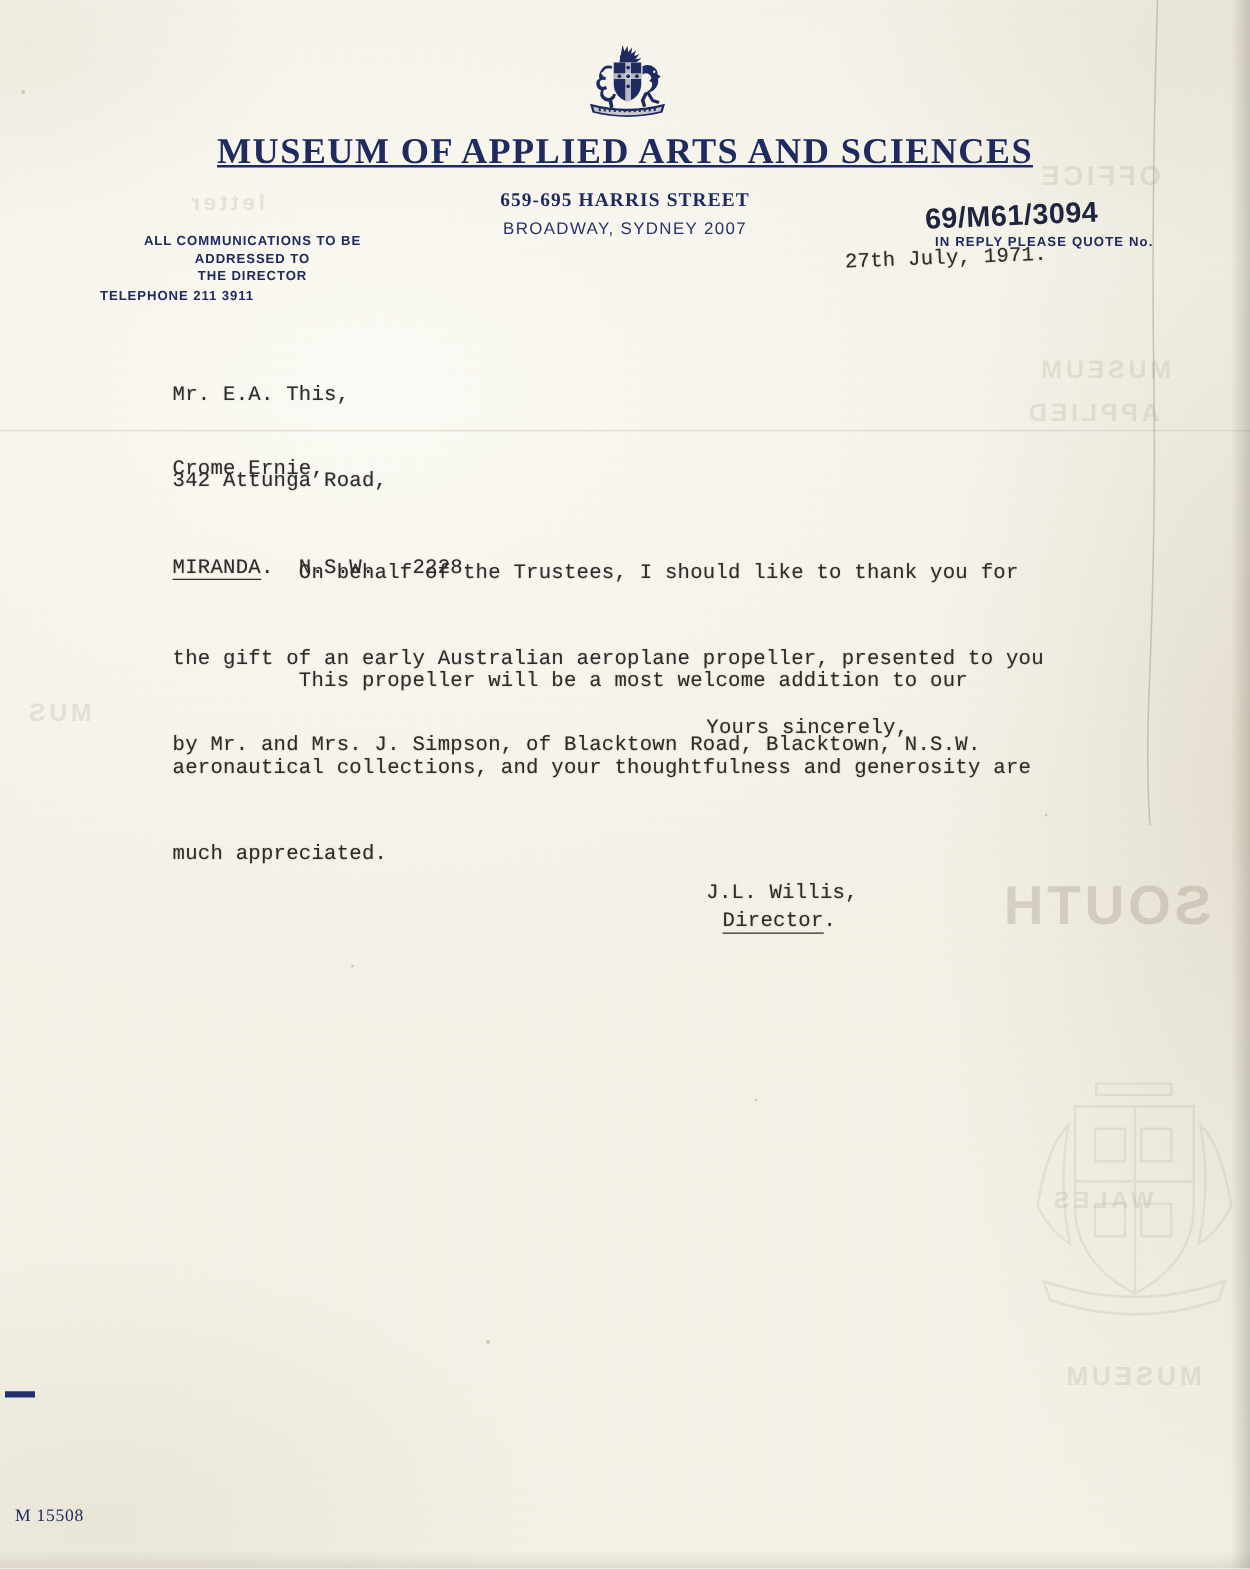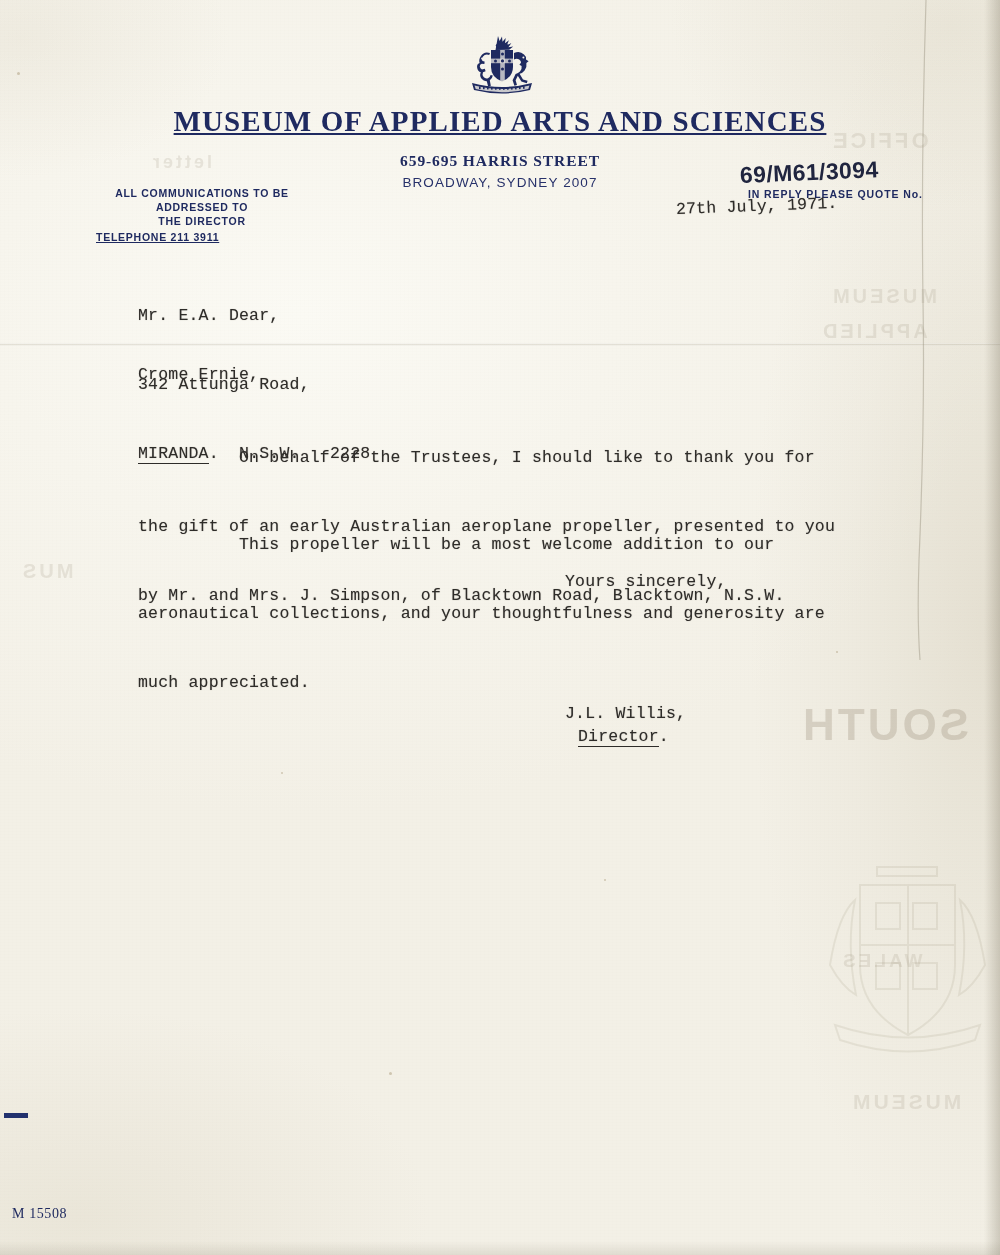--- a/index.html
+++ b/index.html
@@ -141,28 +141,27 @@
     text-align: center;
     color: #1f2a60;
     font-family: "Liberation Sans", sans-serif;
     font-weight: bold;
     font-size: 10.5px;
     letter-spacing: 0.75px;
     line-height: 14px;
   }
   .lh-phone {
     position: absolute;
-    left: 96px;
+    left: 80px;
     top: 231px;
     color: #1f2a60;
     font-family: "Liberation Sans", sans-serif;
     font-weight: bold;
     font-size: 10.5px;
     letter-spacing: 0.75px;
-    text-decoration: underline;
   }
 
   .lh-quote {
     position: absolute;
     left: 748px;
     top: 188px;
     color: #1f2a60;
     font-family: "Liberation Sans", sans-serif;
     font-weight: bold;
     font-size: 10.5px;
@@ -327,21 +326,21 @@
   </div>
 
   <div class="lh-phone">TELEPHONE  211 3911</div>
   <div class="lh-quote">IN REPLY PLEASE QUOTE No.</div>
 
   <div class="ref-no">69/M61/3094</div>
 
   <div class="tw date">27th July, 1971.</div>
 
   <div class="tw addr">
-    <div>Mr. E.A. Dear,</div>
+    <div>Mr. E.A. This,</div>
     <div>342 Attunga Road,</div>
     <div><span class="u">MIRANDA</span><span>.  N.S.W.   2228</span></div>
   </div>
 
   <div class="tw salutation">Crome Ernie,</div>
 
   <div class="tw para1">
     <div>          On behalf of the Trustees, I should like to thank you for</div>
     <div>the gift of an early Australian aeroplane propeller, presented to you</div>
     <div>by Mr. and Mrs. J. Simpson, of Blacktown Road, Blacktown, N.S.W.</div>

